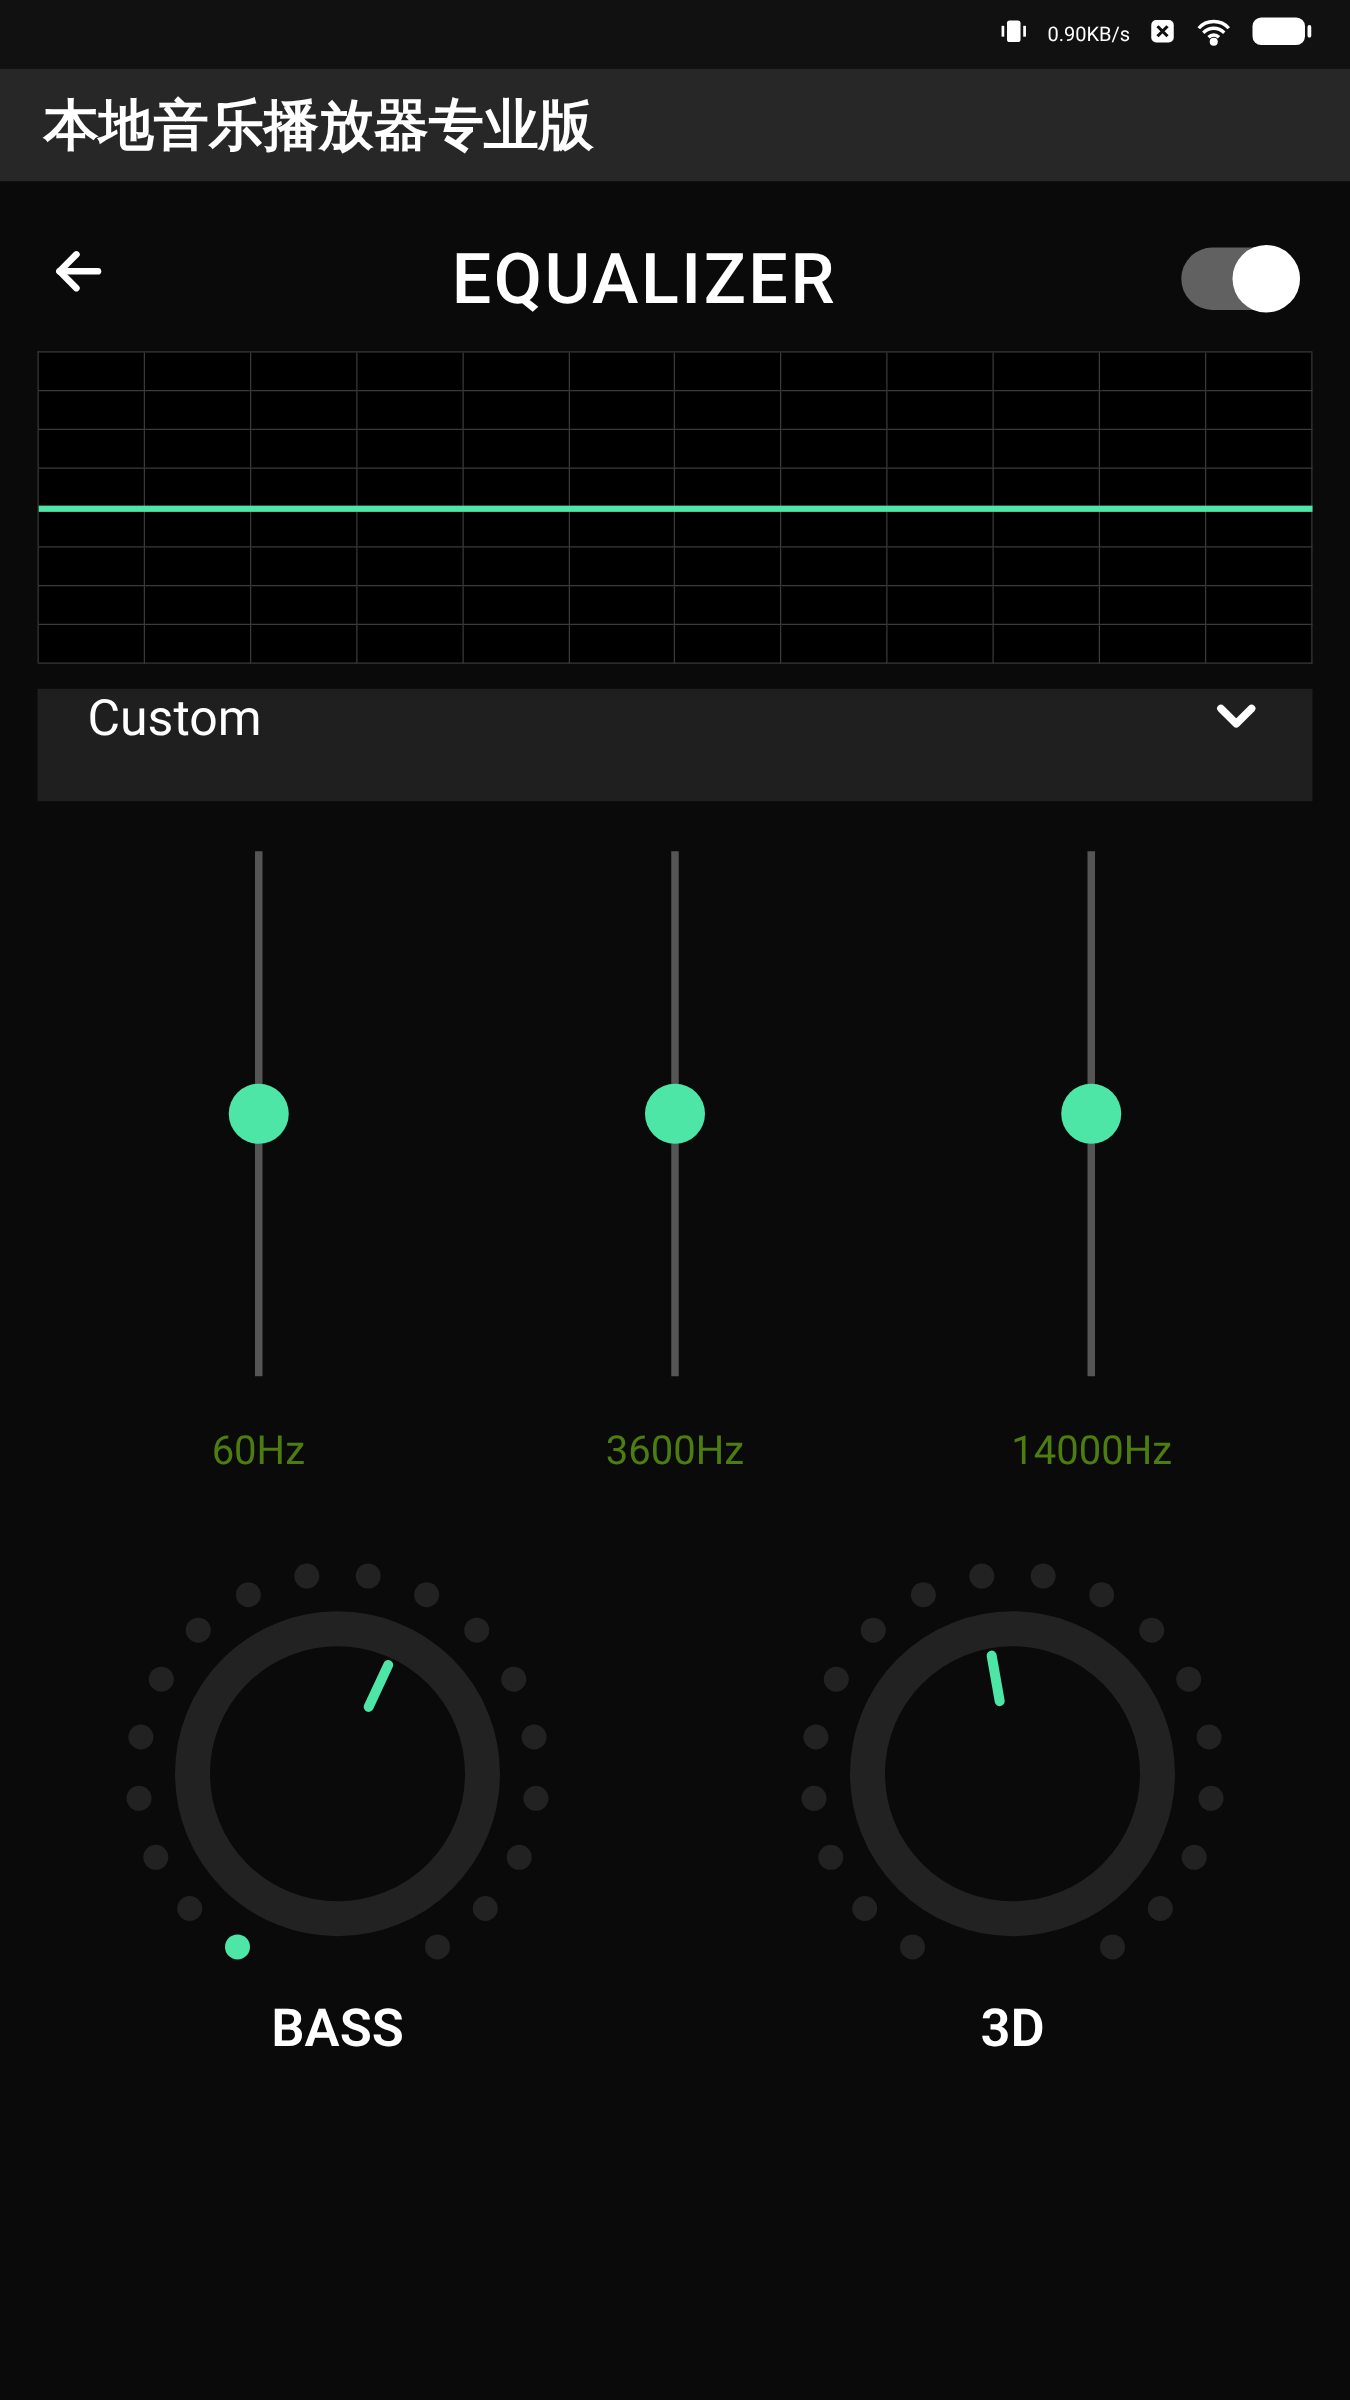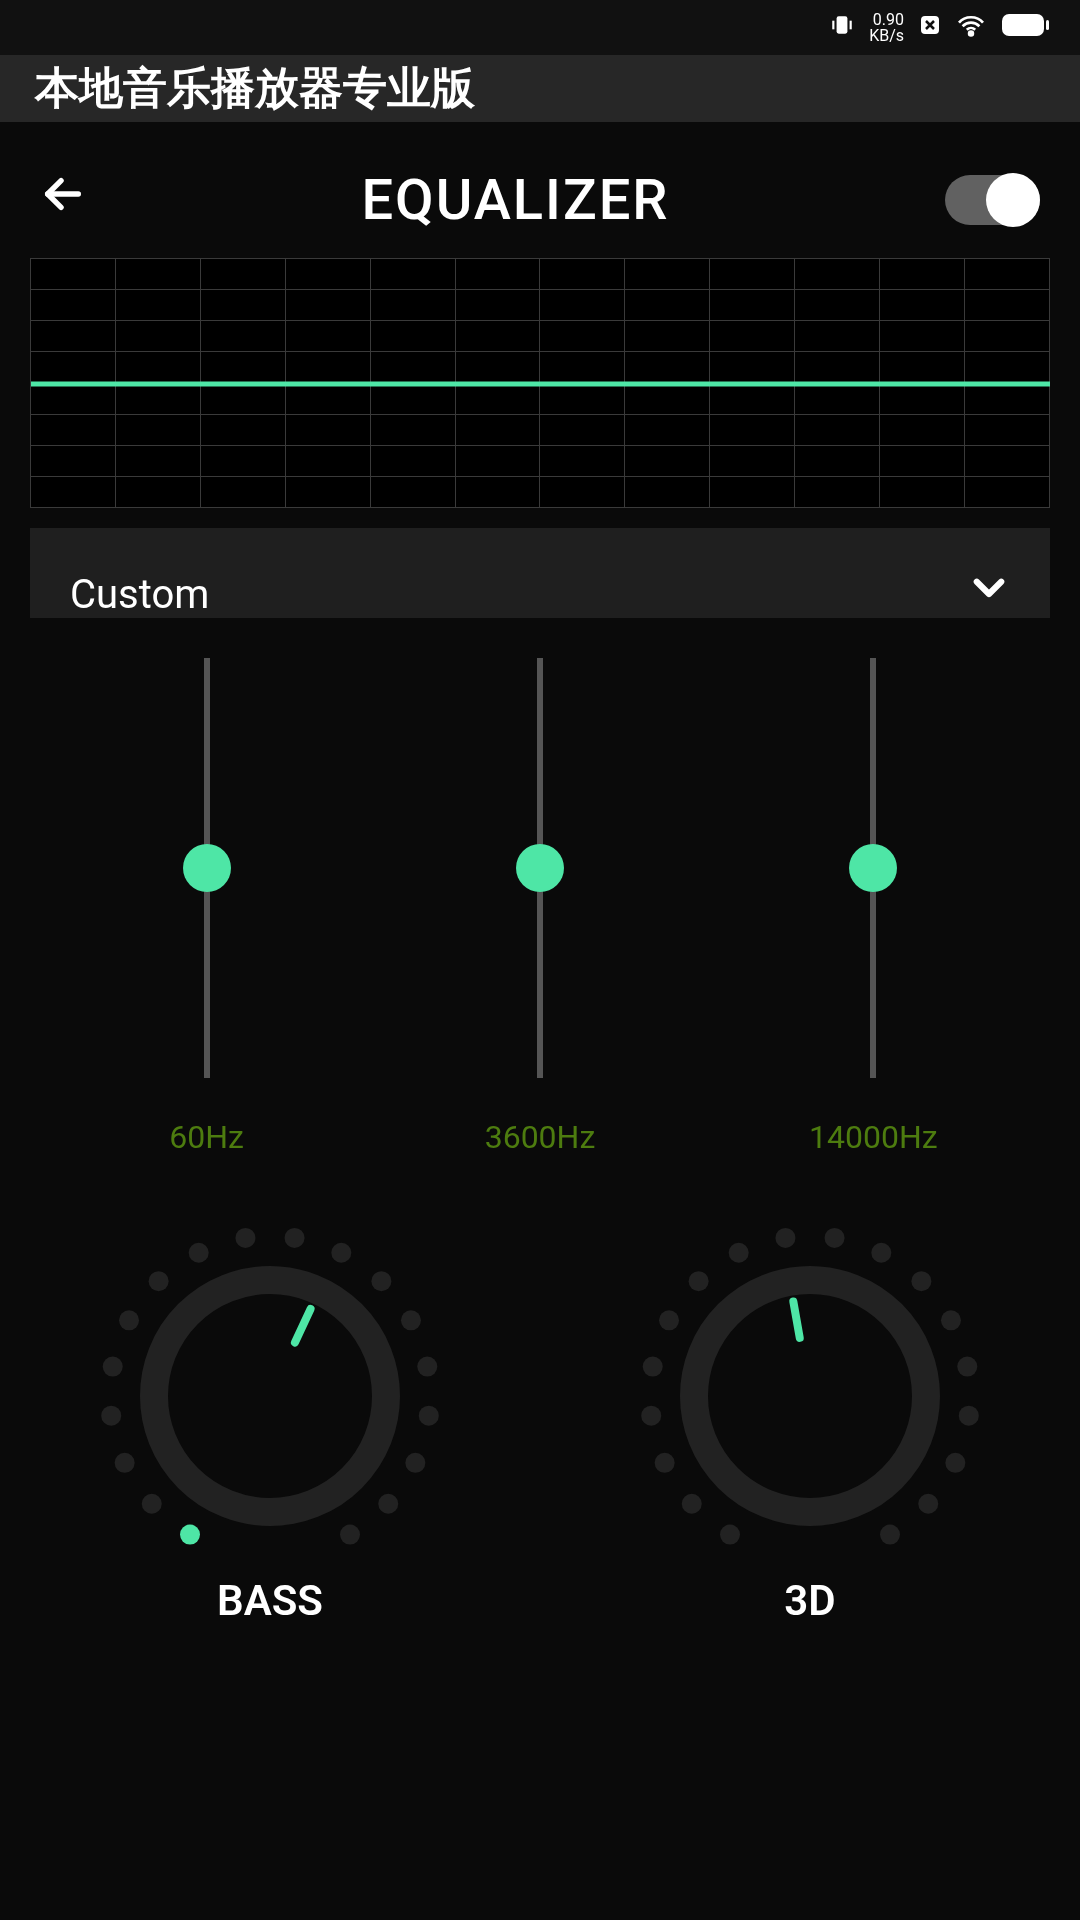--- a/index.html
+++ b/index.html
@@ -18,32 +18,32 @@
     background: #111;
     display: flex;
     justify-content: flex-end;
     align-items: center;
     padding: 0 30px;
     gap: 14px;
     font-size: 20px;
   }
   .status-speed {
     display: flex;
-    flex-direction: column;
+    flex-direction: row;
     line-height: 1;
     font-size: 16px;
     text-align: right;
   }
   .status-icon {
     display: inline-block;
   }
 
   
   .app-title-bar {
-    height: 67px;
+    height: 90px;
     background: #272727;
     display: flex;
     align-items: center;
     padding: 0 35px;
     font-size: 44px;
     font-weight: 600;
   }
 
   
   .eq-header {
@@ -108,21 +108,21 @@
   }
 
   
   .preset-wrap {
     padding: 20px 30px;
   }
   .preset {
     background: #1f1f1f;
     height: 90px;
     display: flex;
-    align-items: flex-end;
+    align-items: flex-start;
     justify-content: space-between;
     padding: 0 40px;
     font-size: 40px;
   }
   .chevron-down {
     font-size: 40px;
   }
 
   
   .sliders {

